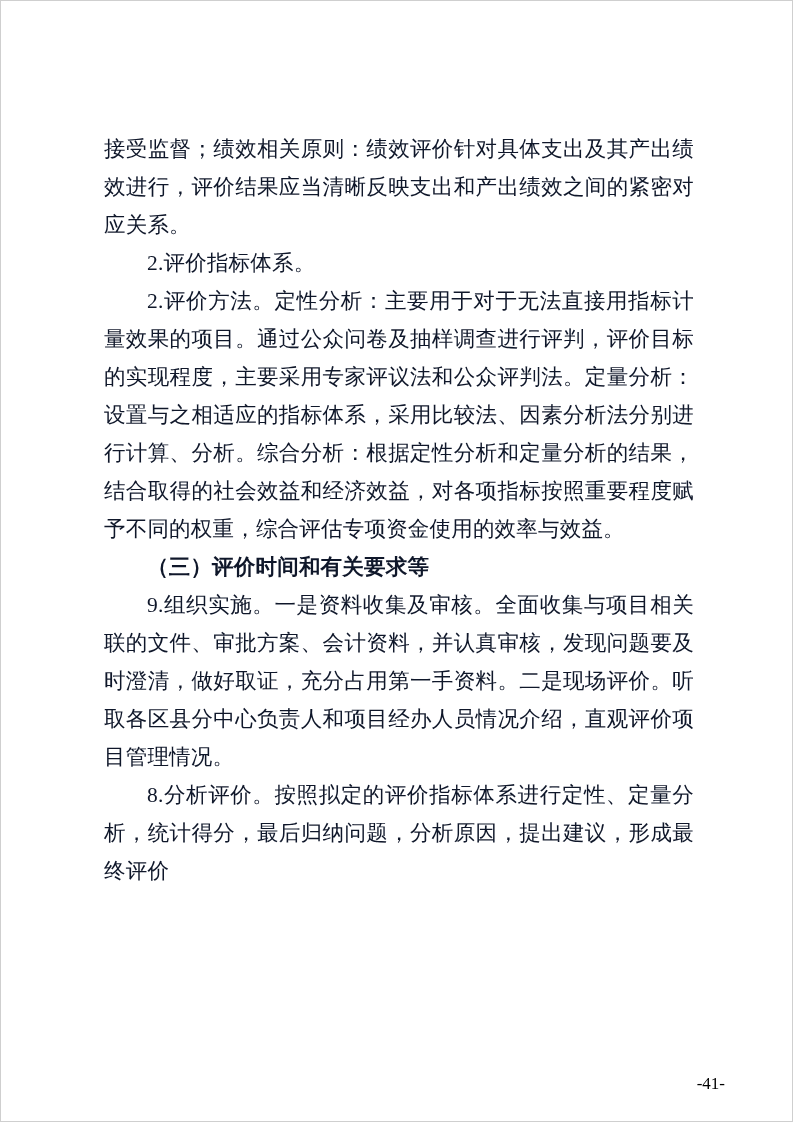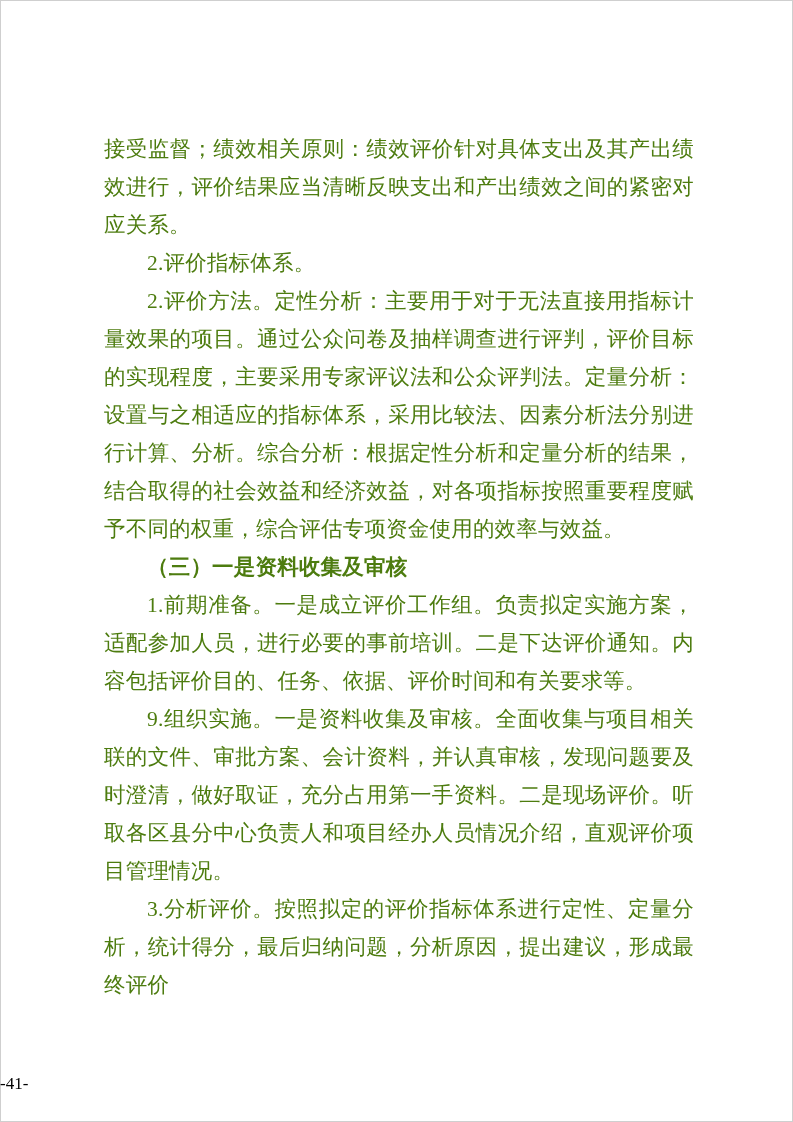--- a/index.html
+++ b/index.html
@@ -31,58 +31,58 @@
   .content {
     position: absolute;
     left: 104px;
     top: 130px;
     width: 590px;
   }
   p {
     margin: 0;
     font-size: 21.5px;
     line-height: 38px;
-    color: #4d7c0f;
+    color: #0f172a;
     text-align: justify;
     text-justify: inter-ideograph;
     letter-spacing: 0.2px;
   }
   p.indent {
     text-indent: 2em;
     font-family: Liberation Serif, serif;
   }
   p.heading {
     text-indent: 2em;
     font-weight: bold;
   }
   .footer {
     position: absolute;
     left: 0;
     right: 0;
     bottom: 28px;
-    padding-right: 96px;
+    text-align: right;
+    padding-right: 68px;
   }
   .page-number {
     font-size: 17px;
     color: #000;
     font-family: "Liberation Serif", "DejaVu Serif", serif;
   }
 </style>
 </head>
 <body>
 
 <div class="page">
   <div class="page-border"></div>
 
   <div class="content">
     <p>接受监督；绩效相关原则：绩效评价针对具体支出及其产出绩效进行，评价结果应当清晰反映支出和产出绩效之间的紧密对应关系。</p>
     <p class="indent">2.评价指标体系。</p>
     <p class="indent">2.评价方法。定性分析：主要用于对于无法直接用指标计量效果的项目。通过公众问卷及抽样调查进行评判，评价目标的实现程度，主要采用专家评议法和公众评判法。定量分析：设置与之相适应的指标体系，采用比较法、因素分析法分别进行计算、分析。综合分析：根据定性分析和定量分析的结果，结合取得的社会效益和经济效益，对各项指标按照重要程度赋予不同的权重，综合评估专项资金使用的效率与效益。</p>
-    <p class="heading">（三）一是资料收集及审核</p>
-    <p class="indent">1.前期准备。一是成立评价工作组。负责拟定实施方案，适配参加人员，进行必要的事前培训。二是下达评价通知。内容包括评价目的、任务、依据、评价时间和有关要求等。</p>
+    <p class="heading">（三）评价时间和有关要求等</p>
     <p class="indent">9.组织实施。一是资料收集及审核。全面收集与项目相关联的文件、审批方案、会计资料，并认真审核，发现问题要及时澄清，做好取证，充分占用第一手资料。二是现场评价。听取各区县分中心负责人和项目经办人员情况介绍，直观评价项目管理情况。</p>
-    <p class="indent">3.分析评价。按照拟定的评价指标体系进行定性、定量分析，统计得分，最后归纳问题，分析原因，提出建议，形成最终评价</p>
+    <p class="indent">8.分析评价。按照拟定的评价指标体系进行定性、定量分析，统计得分，最后归纳问题，分析原因，提出建议，形成最终评价</p>
   </div>
 
   <div class="footer">
     <span class="page-number">-41-</span>
   </div>
 </div>
 
 </body></html>

